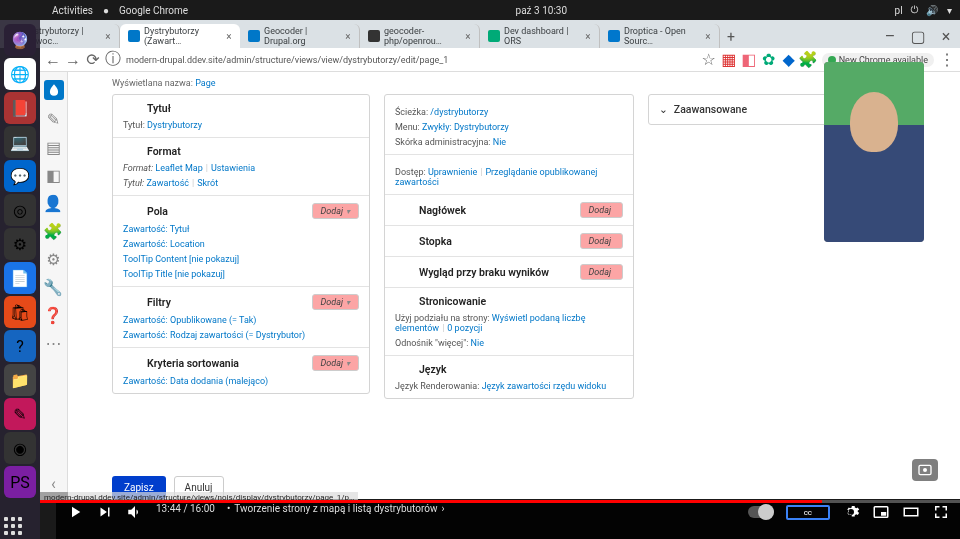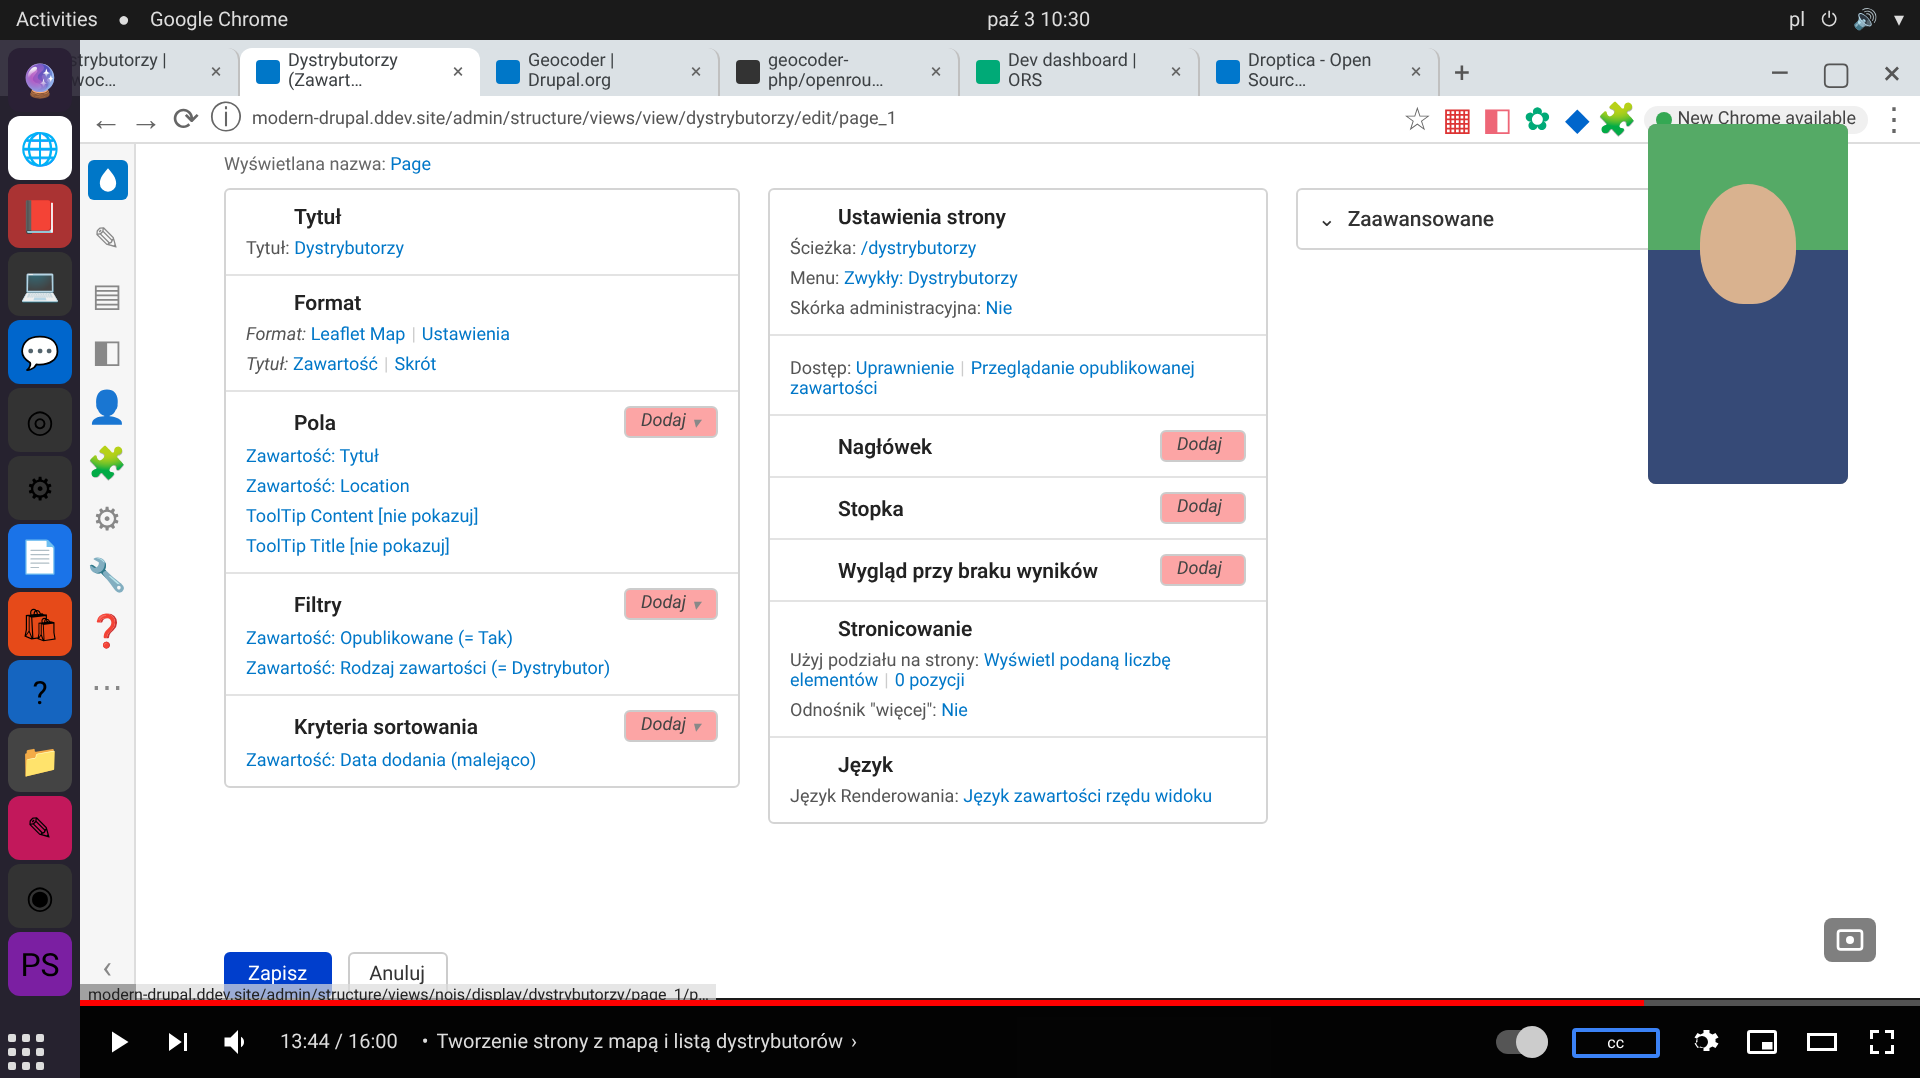--- a/index.html
+++ b/index.html
@@ -1,20 +1,20 @@
 <!DOCTYPE html>
 <html><head>
 <meta charset="utf-8">
 <style>
 * { margin: 0; padding: 0; box-sizing: border-box; font-family: -apple-system, BlinkMacSystemFont, "Segoe UI", Roboto, sans-serif; }
 body { width: 960px; height: 539px; overflow: hidden; background: #1a1a1a; position: relative; }
 
 
 .topbar { height: 20px; background: #1a1a1a; color: #ddd; display: flex; align-items: center; padding: 0 8px; font-size: 10px; justify-content: space-between; }
-.topbar-left { display: flex; gap: 10px; align-items: center; }
+.topbar-left { display: flex; gap: 10px; align-items: center; margin-left: 44px; }
 .topbar-right { display: flex; gap: 8px; align-items: center; }
 
 
 .tabstrip { height: 28px; background: #dbe1e5; display: flex; align-items: flex-end; position: relative; }
 .tab { height: 24px; background: #dbe1e5; border-radius: 6px 6px 0 0; padding: 0 6px 0 8px; display: flex; align-items: center; gap: 4px; font-size: 9px; color: #3c4043; min-width: 0; flex: 0 1 120px; overflow: hidden; border-right: 1px solid #c0c0c0; }
 .tab.active { background: #fff; border-right: none; }
 .tab .favicon { width: 12px; height: 12px; flex-shrink: 0; border-radius: 2px; }
 .tab .closex { width: 10px; height: 10px; display: flex; align-items: center; justify-content: center; flex-shrink: 0; font-size: 10px; color: #666; }
 .newtab { width: 22px; height: 22px; display: flex; align-items: center; justify-content: center; color: #555; font-size: 14px; }
 .win-controls { margin-left: auto; display: flex; }
@@ -66,21 +66,21 @@
 .btn-secondary { background: #fff; color: #333; font-size: 10px; padding: 5px 10px; border: 1px solid #ccc; border-radius: 3px; }
 
 
 .pip { position: absolute; right: 36px; top: 62px; width: 100px; height: 180px; background: #888; border-radius: 4px; overflow: hidden; z-index: 6; }
 .pip-bg { width: 100%; height: 100%; background: linear-gradient(180deg, #5a6 0%, #5a6 35%, #364a77 35%, #364a77 100%); position: relative; }
 .pip-head { position: absolute; top: 30px; left: 50%; transform: translateX(-50%); width: 48px; height: 60px; background: #d9b28f; border-radius: 50% 50% 45% 45%; }
 
 
 .yt-progress { position: absolute; left: 40px; right: 0; bottom: 36px; height: 3px; background: rgba(255,255,255,0.25); z-index: 8; }
 .yt-progress-fill { height: 100%; width: 85%; background: #ff0000; }
-.yt-controls { position: absolute; left: 40px; right: 0; bottom: 0; height: 36px; background: rgba(0,0,0,0.85); display: flex; align-items: center; padding: 0 10px; gap: 12px; color: #fff; z-index: 9; }
+.yt-controls { position: absolute; left: 56px; right: 0; bottom: 0; height: 36px; background: rgba(0,0,0,0.85); display: flex; align-items: flex-start; padding: 0 10px; gap: 12px; color: #fff; z-index: 9; }
 .yt-controls .yt-icon { width: 18px; height: 18px; display: flex; align-items: center; justify-content: center; }
 .yt-time { font-size: 10px; color: #ddd; }
 .yt-title { font-size: 10px; color: #ddd; display: flex; align-items: center; gap: 4px; }
 .yt-right { margin-left: auto; display: flex; gap: 12px; align-items: center; }
 .toggle { width: 26px; height: 12px; background: #555; border-radius: 6px; position: relative; }
 .toggle:after { content: ""; position: absolute; right: 0; top: -2px; width: 16px; height: 16px; background: #ccc; border-radius: 50%; }
 .cc-box { border: 2px solid #3b82f6; font-size: 8px; padding: 1px 16px; border-radius: 2px; }
 .status-line { position: absolute; left: 40px; bottom: 36px; font-size: 8px; color: #222; background: rgba(220,220,220,0.7); padding: 1px 4px; z-index: 7; }
 
 
@@ -247,21 +247,20 @@
             <button class="add-btn">Dodaj</button>
           </div>
         <div class="link-list">
           <a href="#">Zawartość: Data dodania (malejąco)</a>
         </div>
       </div>
     </div>
 
     <div class="panel col2">
       <div class="sect">
-        <div class="sect-head">Ustawienia strony</div>
         <div class="sect-row"><span>Ścieżka:</span> <a href="#">/dystrybutorzy</a></div>
         <div class="sect-row"><span>Menu:</span> <a href="#">Zwykły: Dystrybutorzy</a></div>
         <div class="sect-row"><span>Skórka administracyjna:</span> <a href="#">Nie</a></div>
       </div>
       <div class="sect">
         <div class="sect-row"><span>Dostęp:</span> <a href="#">Uprawnienie</a><span class="sep">|</span><a href="#">Przeglądanie opublikowanej zawartości</a></div>
       </div>
       <div class="sect">
         <div class="sect-head">
             <span>Nagłówek</span>

